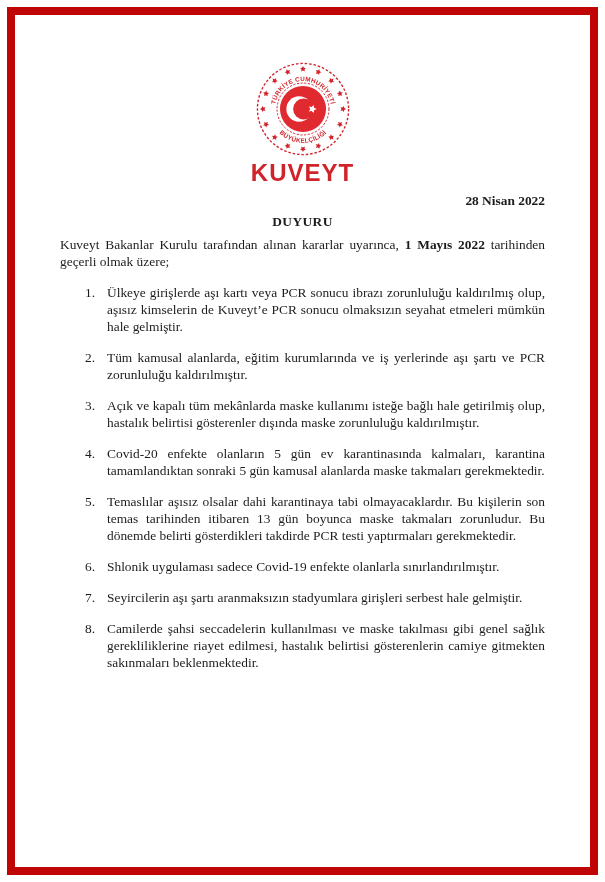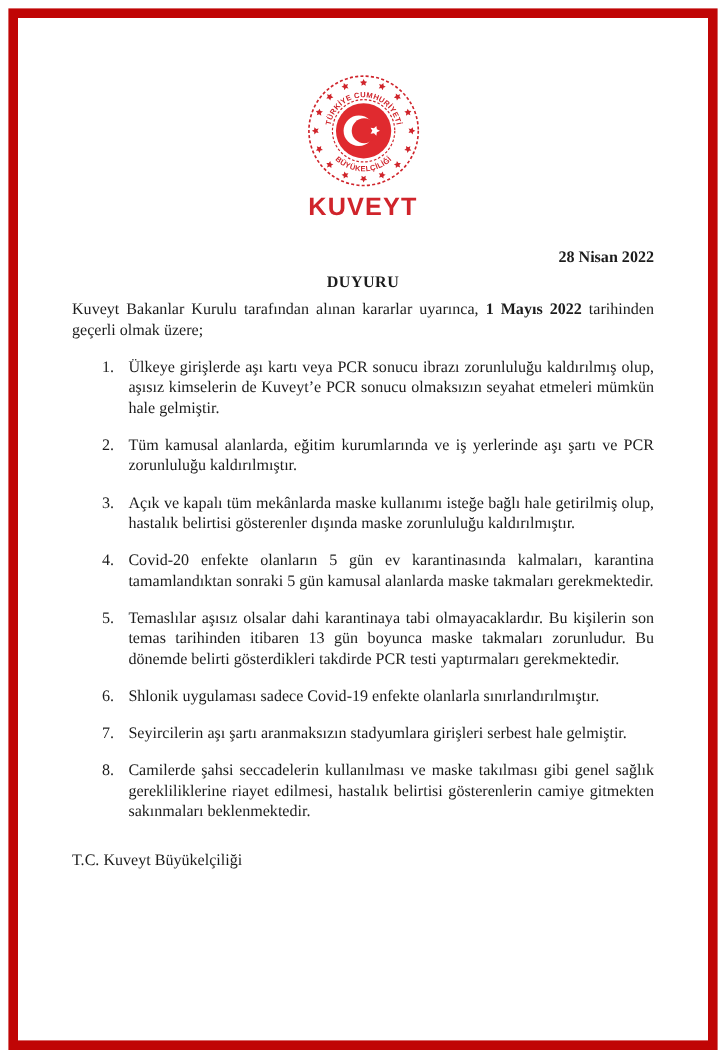--- a/index.html
+++ b/index.html
@@ -34,30 +34,30 @@
   .emblem-wrap {
     text-align: center;
     margin-top: 0;
   }
   .emblem-wrap svg { display: inline-block; }
 
   .city-name {
     text-align: center;
     font-family: "Liberation Sans", sans-serif;
     font-weight: bold;
-    font-size: 21px;
+    font-size: 24px;
     letter-spacing: 1px;
     color: #d0242b;
     margin-top: 2px;
   }
 
   .date-line {
     text-align: right;
     font-weight: bold;
-    margin-top: 24px;
+    margin-top: 11px;
   }
 
   .doc-title {
     text-align: center;
     font-weight: bold;
     letter-spacing: 0.4px;
     margin-top: 4px;
   }
 
   .intro {
@@ -173,17 +173,16 @@
         <span class="num">7.</span>
         <span class="txt">Seyircilerin aşı şartı aranmaksızın stadyumlara girişleri serbest hale gelmiştir.</span>
       </div>
       <div class="item">
         <span class="num">8.</span>
         <span class="txt">Camilerde şahsi seccadelerin kullanılması ve maske takılması gibi genel sağlık gerekliliklerine riayet edilmesi, hastalık belirtisi gösterenlerin camiye gitmekten sakınmaları beklenmektedir.</span>
       </div>
     </div>
 
     <div class="closing">
-      <div>T.C. Kuveyt Büyükelçiliği</div>
     </div>
 
   </div>
 </div>
 
 </body></html>

